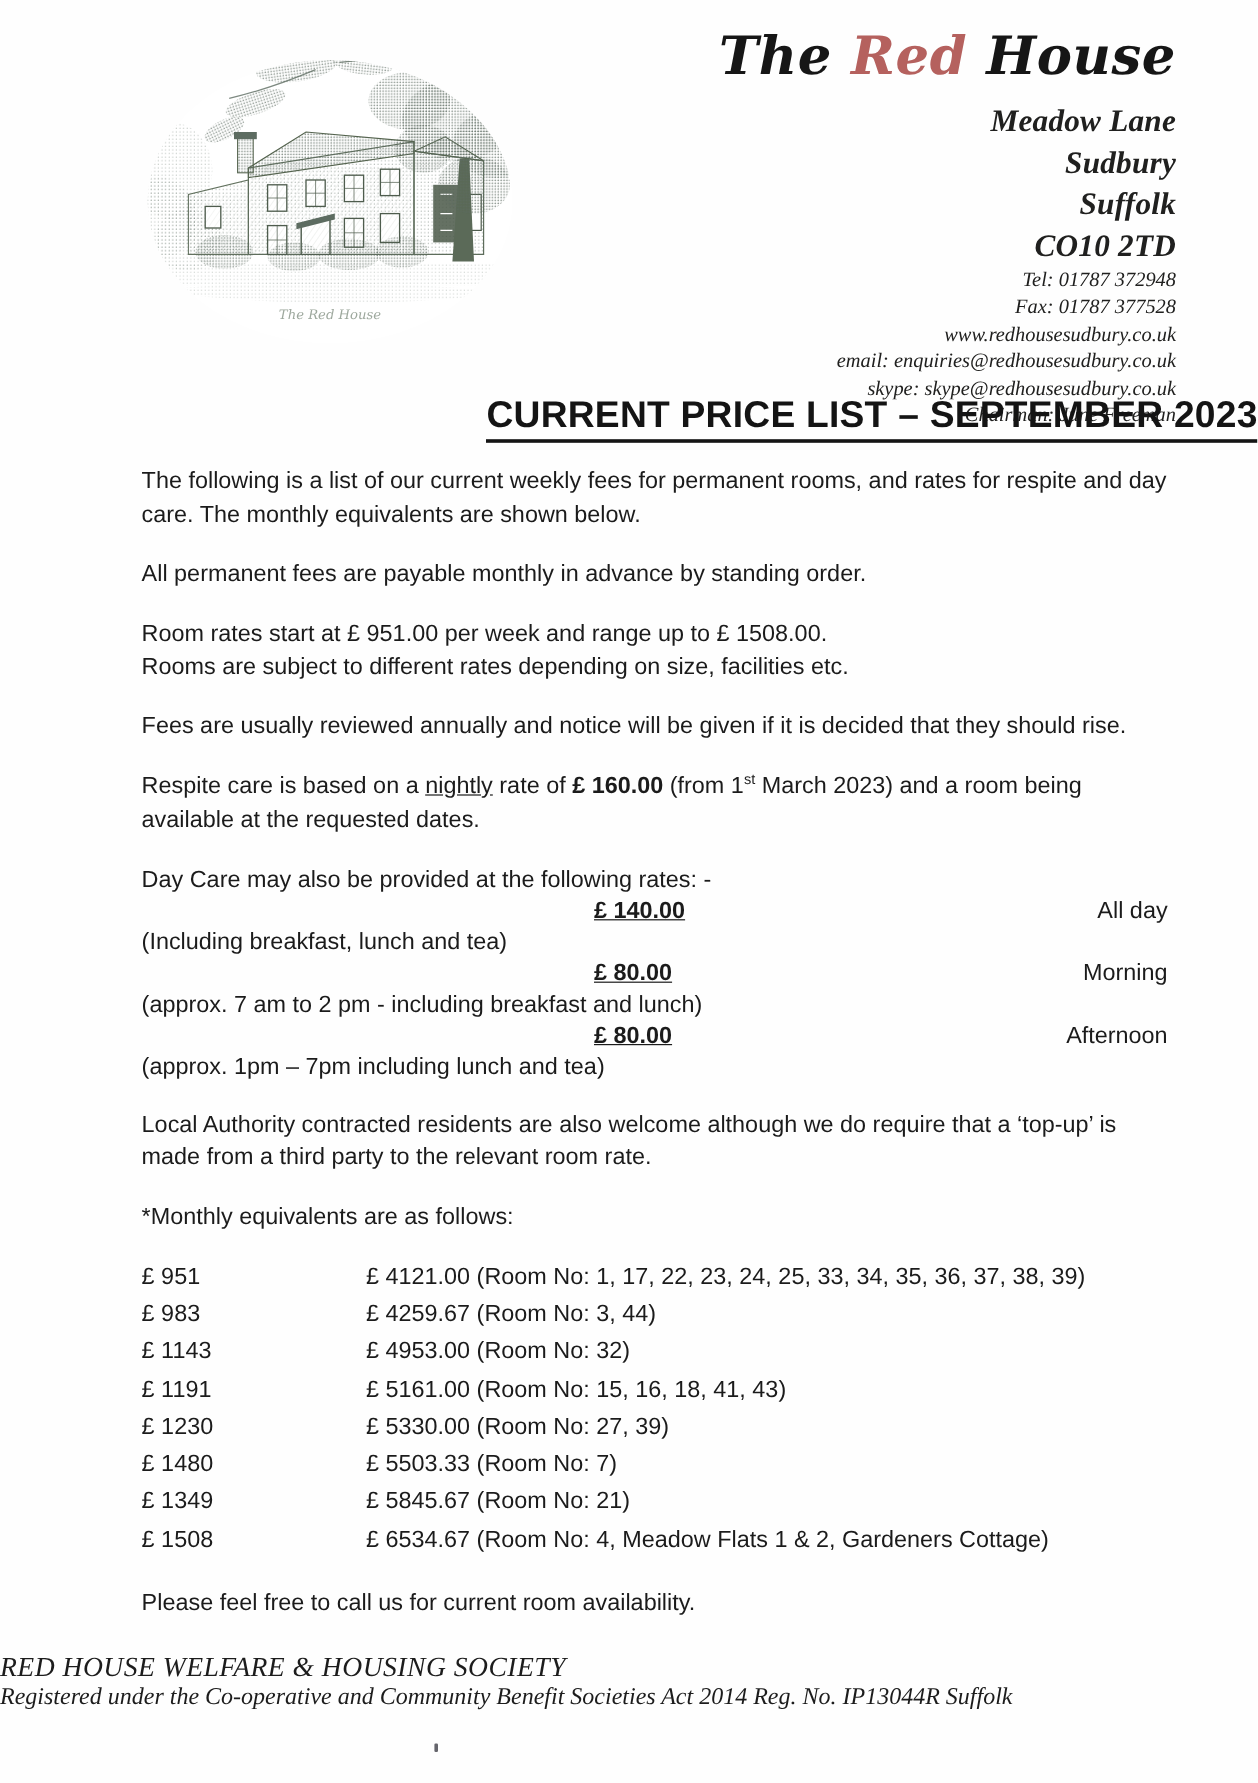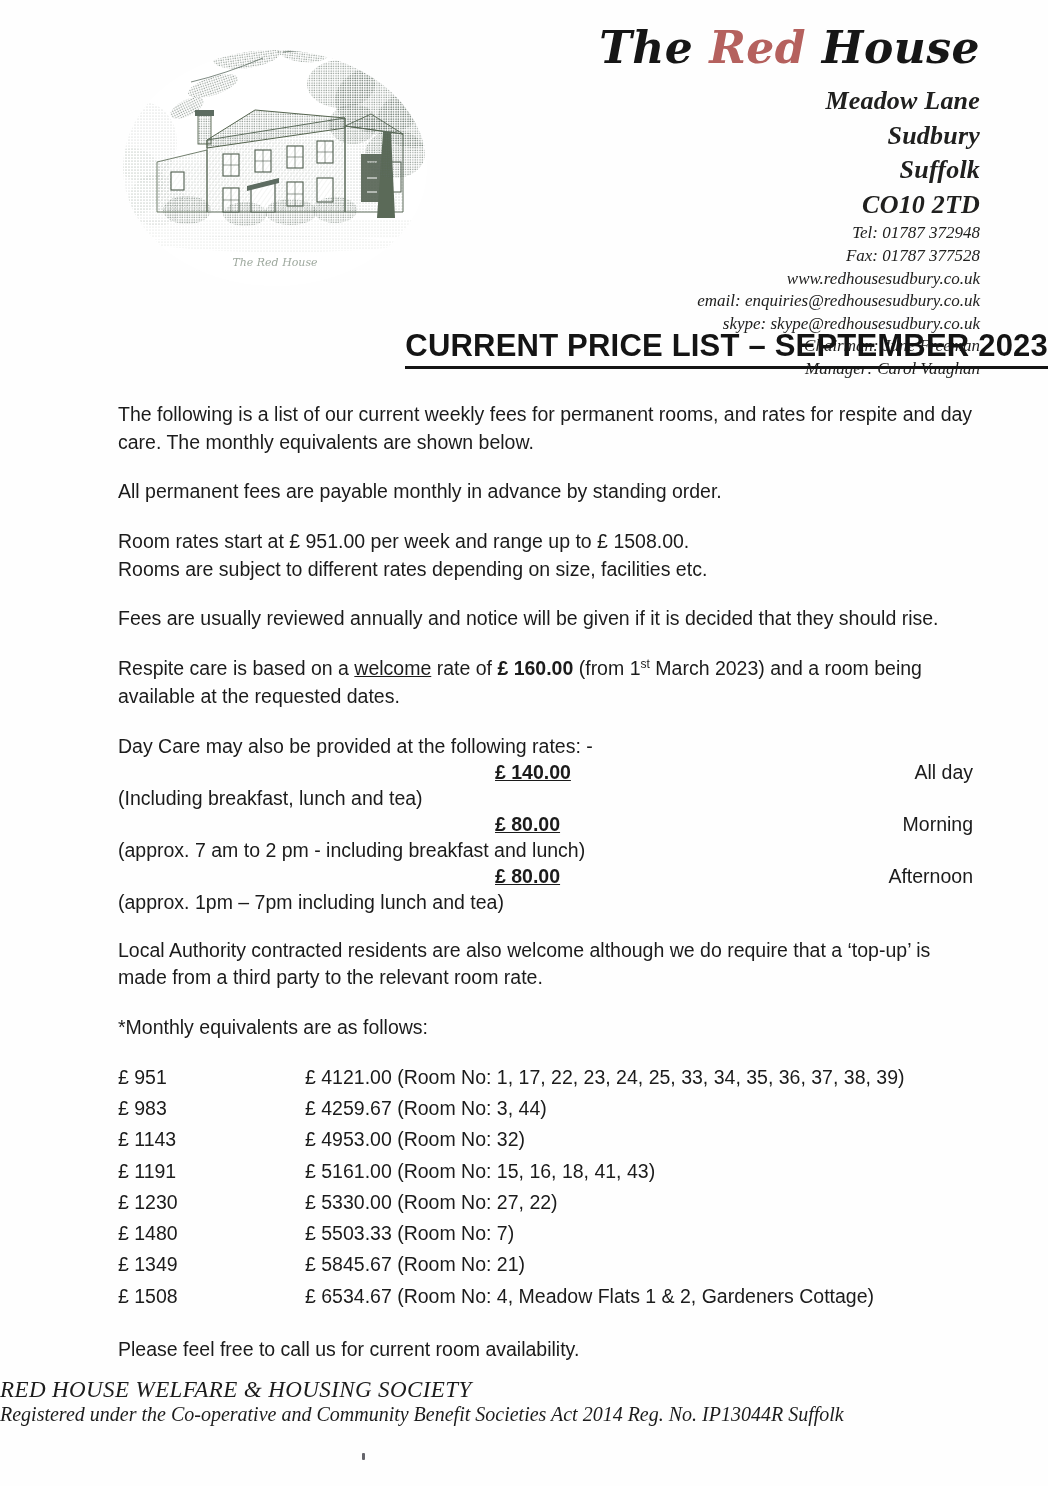--- a/index.html
+++ b/index.html
@@ -85,21 +85,20 @@
 
   
   .body-area {
     position: absolute;
     left: 118px;
     top: 388px;
     width: 855px;
     font-size: 19.5px;
     line-height: 1.42;
     color: #1b1b1b;
-    margin-top: 13px;
   }
   .para { margin: 0 0 22px 0; }
   .para.nospace { margin-bottom: 0; }
   .spacer-lg { height: 22px; }
   .u { text-decoration: underline; }
   .b { font-weight: bold; }
   sup { font-size: 0.62em; vertical-align: super; line-height: 0; }
 
   
   .rate-row {
@@ -304,41 +303,40 @@
         <div class="strong-line">Meadow Lane</div>
         <div class="strong-line">Sudbury</div>
         <div class="strong-line">Suffolk</div>
         <div class="strong-line">CO10 2TD</div>
         <div class="small-line">Tel: 01787 372948</div>
         <div class="small-line">Fax: 01787 377528</div>
         <div class="small-line">www.redhousesudbury.co.uk</div>
         <div class="small-line">email: enquiries@redhousesudbury.co.uk</div>
         <div class="small-line">skype: skype@redhousesudbury.co.uk</div>
         <div class="small-line">Chairman: June Freeman</div>
-        <div class="small-line">Manager:  Carol Vaughan</div>
       </div>
     </div>
   </div>
 
   <div class="doc-title">
     <span>CURRENT PRICE LIST – SEPTEMBER 2023</span>
   </div>
 
   <div class="body-area">
 
     <p class="para">The following is a list of our current weekly fees for permanent rooms, and rates for respite and day care. The monthly equivalents are shown below.</p>
 
     <p class="para">All permanent fees are payable monthly in advance by standing order.</p>
 
     <p class="para nospace">Room rates start at £ 951.00 per week and range up to £ 1508.00.</p>
     <p class="para">Rooms are subject to different rates depending on size, facilities etc.</p>
 
     <p class="para">Fees are usually reviewed annually and notice will be given if it is decided that they should rise.</p>
 
-    <p class="para"><span>Respite care is based on a </span><span class="u">welcome</span><span> rate of </span><span class="b">£ 160.00</span><span> (from 1</span><sup>st</sup><span> March 2023) and a room being available at the requested dates.</span></p>
+    <p class="para"><span>Respite care is based on a </span><span class="u">nightly</span><span> rate of </span><span class="b">£ 160.00</span><span> (from 1</span><sup>st</sup><span> March 2023) and a room being available at the requested dates.</span></p>
 
     <div>
       <div class="note-line">Day Care may also be provided at the following rates: -</div>
 
       <div class="rate-row">
         <span>All day</span>
         <span class="rate-amount">£ 140.00</span>
       </div>
       <div class="note-line">(Including breakfast, lunch and tea)</div>
 
@@ -374,21 +372,21 @@
         <tr>
           <td class="weekly">£ 1143</td>
           <td>£ 4953.00 (Room No: 32)</td>
         </tr>
         <tr>
           <td class="weekly">£ 1191</td>
           <td>£ 5161.00 (Room No: 15, 16, 18, 41, 43)</td>
         </tr>
         <tr>
           <td class="weekly">£ 1230</td>
-          <td>£ 5330.00 (Room No: 27, 22)</td>
+          <td>£ 5330.00 (Room No: 27, 39)</td>
         </tr>
         <tr>
           <td class="weekly">£ 1480</td>
           <td>£ 5503.33 (Room No: 7)</td>
         </tr>
         <tr>
           <td class="weekly">£ 1349</td>
           <td>£ 5845.67 (Room No: 21)</td>
         </tr>
         <tr>

